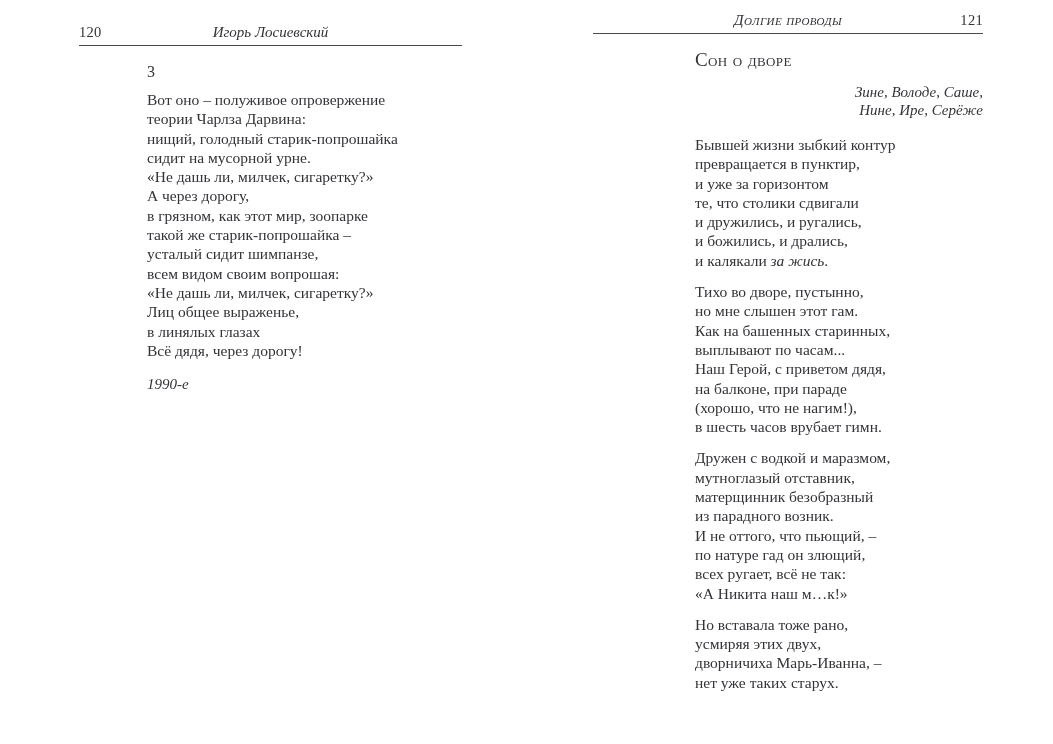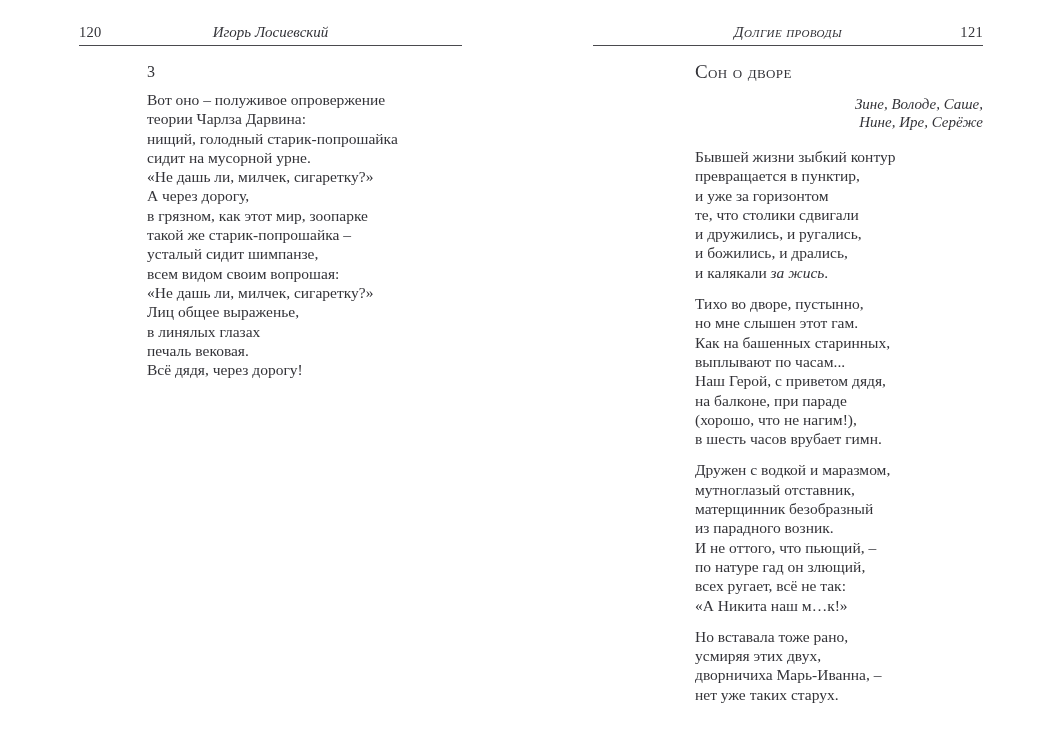--- a/index.html
+++ b/index.html
@@ -6,21 +6,21 @@
   body {
     width: 1053px; height: 744px;
     background: #ffffff;
     font-family: "Liberation Serif", "DejaVu Serif", serif;
     color: #333338;
     overflow: hidden;
   }
   .spread { display: flex; width: 1053px; height: 724px; }
   .page { box-sizing: border-box; }
   .page-left  { width: 526px; padding: 24px 64px 0 79px; }
-  .page-right { width: 527px; padding: 24px 70px 0 67px; }
+  .page-right { width: 527px; padding: 12px 70px 0 67px; }
 
   .running-header {
     display: flex; align-items: baseline;
     border-bottom: 1.5px solid #4a4a4e;
     padding-bottom: 4px;
     font-size: 15px;
   }
   .page-num { width: 60px; font-size: 14.5px; letter-spacing: 0.3px; }
   .page-num.right-align { text-align: right; }
   .header-spacer { width: 60px; }
@@ -84,23 +84,23 @@
           <div class="poem-line">сидит на мусорной урне.</div>
           <div class="poem-line">«Не дашь ли, милчек, сигаретку?»</div>
           <div class="poem-line">А через дорогу,</div>
           <div class="poem-line">в грязном, как этот мир, зоопарке</div>
           <div class="poem-line">такой же старик-попрошайка –</div>
           <div class="poem-line">усталый сидит шимпанзе,</div>
           <div class="poem-line">всем видом своим вопрошая:</div>
           <div class="poem-line">«Не дашь ли, милчек, сигаретку?»</div>
           <div class="poem-line">Лиц общее выраженье,</div>
           <div class="poem-line">в линялых глазах</div>
-          <div class="poem-line">печаль вековая.</div>
           <div class="poem-line">Всё дядя, через дорогу!</div>
         </div>
+      <div class="date-line">1990-е</div>
     </div>
   </div>
 
   <div class="page page-right">
     <div class="running-header">
       <span class="header-spacer"></span>
       <span class="header-title smallcaps">Долгие проводы</span>
       <span class="page-num right-align">121</span>
     </div>
 

